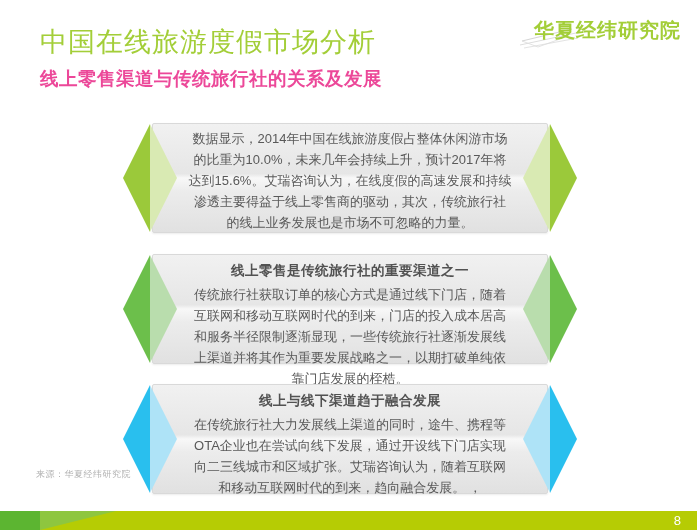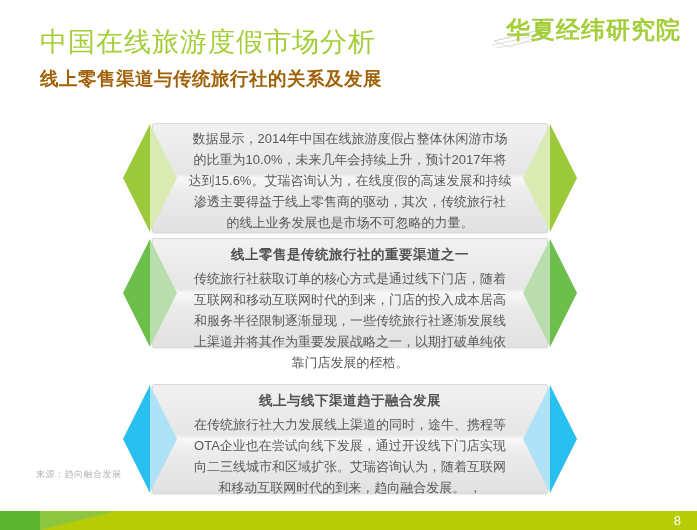--- a/index.html
+++ b/index.html
@@ -14,30 +14,30 @@
 
   
   .main-title {
     position:absolute; left:40px; top:24px;
     font-size:27px; font-weight:500; letter-spacing:1px;
     color:#a3ce38;
   }
   .sub-title {
     position:absolute; left:40px; top:66px;
     font-size:18.5px; font-weight:bold; letter-spacing:0.5px;
-    color:#a16207;
+    color:#ec4899;
   }
   .logo {
     position:absolute; right:16px; top:13px;
     height:34px; display:flex; align-items:center;
   }
   .logo-swoosh { position:absolute; left:-14px; top:12px; }
   .logo-text {
     position:relative;
-    font-size:24px; font-weight:bold; letter-spacing:1px;
+    font-size:20px; font-weight:bold; letter-spacing:1px;
     color:#a3ce38;
   }
 
   
   .block {
     position:absolute; left:152px; width:396px; height:110px;
   }
   .box {
     position:absolute; inset:0;
     background:linear-gradient(to bottom,#f1f1f1 0%,#e6e6e6 46%,#f8f8f8 50%,#ececec 62%,#e1e1e1 100%);
@@ -73,21 +73,21 @@
 
   
   .b1 .dark  { background:#9bc93a; }
   .b1 .light { background:#d9eab3; }
   .b2 .dark  { background:#6cbf4b; }
   .b2 .light { background:#b9ddad; }
   .b3 .dark  { background:#29bfee; }
   .b3 .light { background:#aee3f7; }
 
   .block-1 { top:123px; }
-  .block-2 { top:238px;text-decoration:underline; }
+  .block-2 { top:254px;text-decoration:underline; }
   .block-3 { top:384px; }
 
   
   .source-note {
     position:absolute; left:36px; top:468px;
     font-size:9px; color:#b3b3b3; letter-spacing:0.5px;
   }
   .bottom-bar {
     position:absolute; left:0; top:511px;
     width:697px; height:19px;
@@ -162,21 +162,21 @@
     <div class="diamond diamond-left">
       <div class="half half-l dark"></div>
         <div class="half half-r light"></div>
     </div>
     <div class="diamond diamond-right">
       <div class="half half-l light"></div>
         <div class="half half-r dark"></div>
     </div>
   </div>
 
-  <div class="source-note">来源：趋向融合发展</div>
+  <div class="source-note">来源：华夏经纬研究院</div>
 
   <div class="bottom-bar">
     <div class="bar-rect"></div>
     <div class="bar-tri"></div>
     <div class="page-number">8</div>
   </div>
 
 </div>
 
 </body></html>

